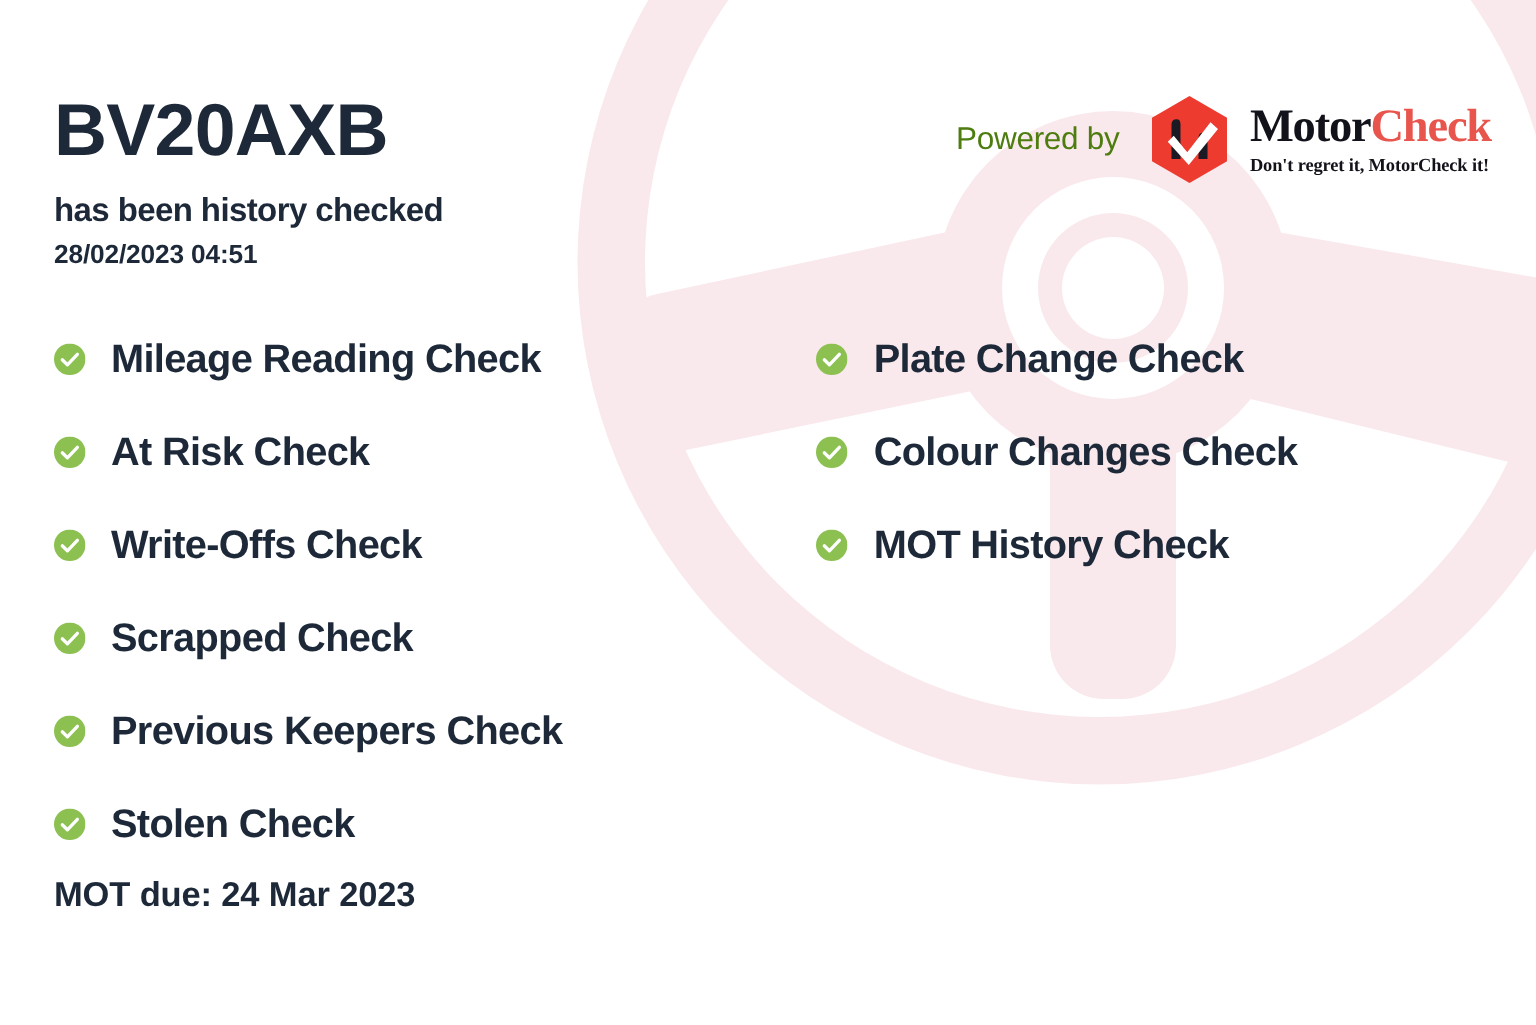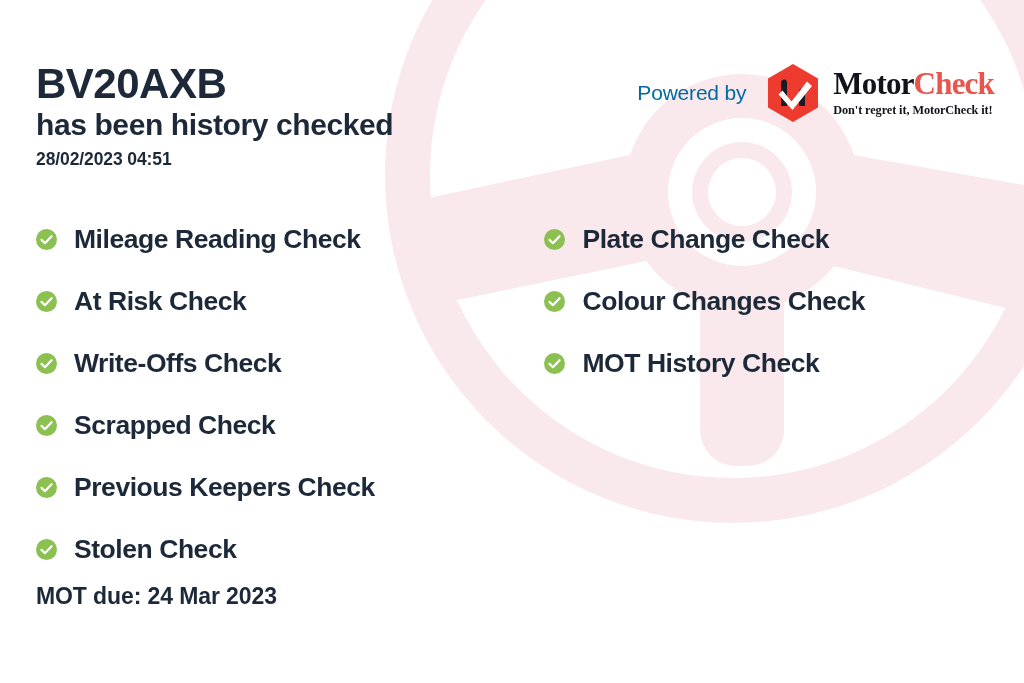--- a/index.html
+++ b/index.html
@@ -31,34 +31,34 @@
   }
 
   
   .header {
     position: absolute;
     left: 36px;
     top: 62px;
     z-index: 3;
   }
   .plate {
-    font-size: 42px;
+    font-size: 49px;
     font-weight: bold;
     color: #1d2939;
     letter-spacing: -0.5px;
     line-height: 1.05;
     white-space: nowrap;
   }
   .subtitle {
-    font-size: 30px;
+    font-size: 22px;
     font-weight: bold;
     color: #1d2939;
     letter-spacing: -0.4px;
     line-height: 1.15;
-    margin-top: 2px;
+    margin-top: 14px;
     white-space: nowrap;
   }
   .timestamp {
     font-size: 17.5px;
     font-weight: bold;
     color: #1d2939;
     letter-spacing: -0.1px;
     margin-top: 6px;
     white-space: nowrap;
   }
@@ -67,21 +67,21 @@
   .brandbar {
     position: absolute;
     right: 30px;
     top: 62px;
     display: flex;
     align-items: center;
     z-index: 3;
   }
   .powered-by {
     font-size: 21px;
-    color: #0369a1;
+    color: #4d7c0f;
     letter-spacing: -0.2px;
     white-space: nowrap;
     margin-right: 16px;
   }
   .brand-mark {
     width: 62px;
     height: 62px;
     position: relative;
     flex: none;
     margin-right: 9px;

